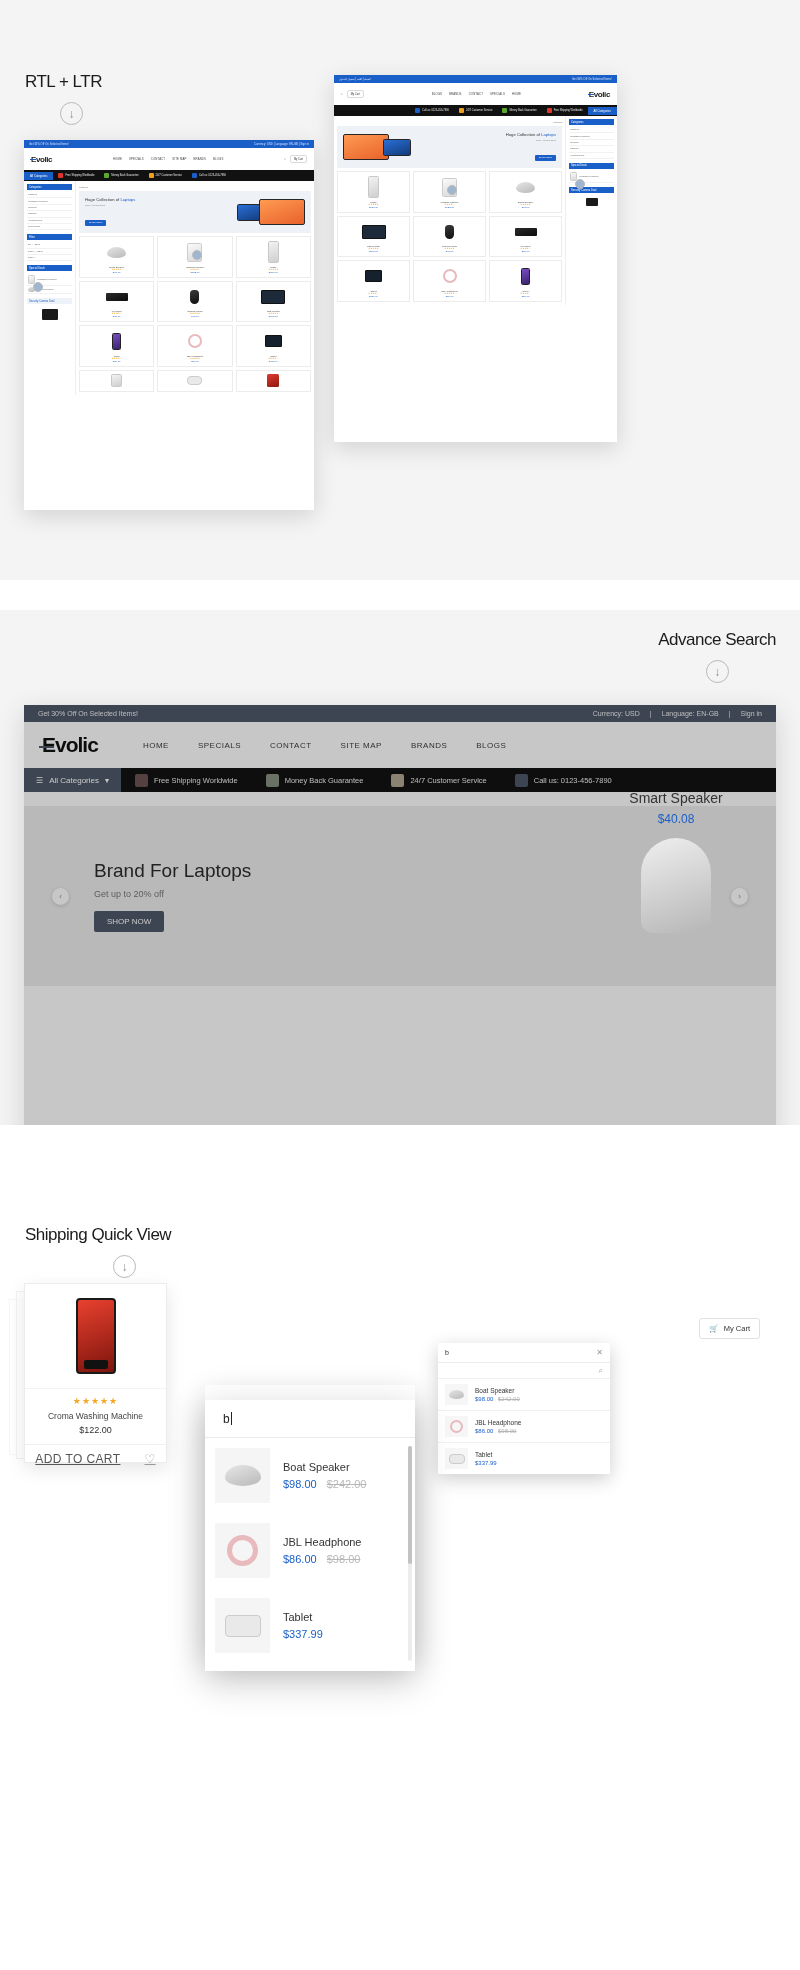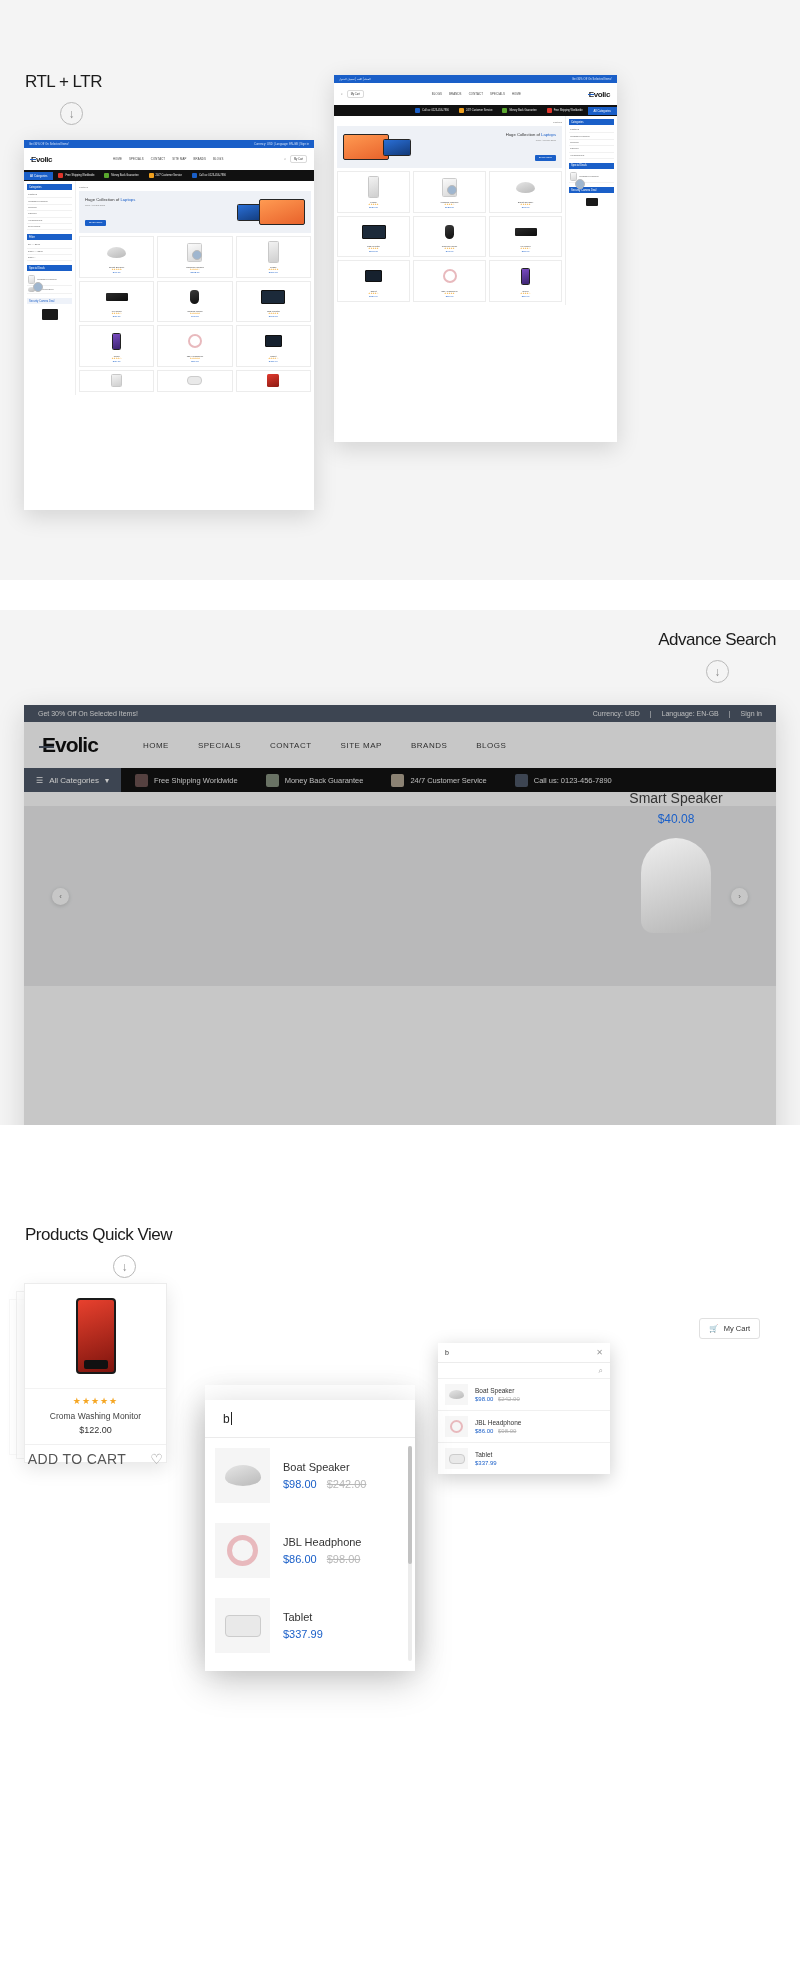--- a/index.html
+++ b/index.html
@@ -162,21 +162,21 @@
             border-bottom:1px solid #f3f3f3; }
   .qv-phone { width:40px; height:76px; border-radius:4px; border:2px solid #1a1a1a;
               background:linear-gradient(160deg,#e8412e,#7d140d); position:relative; }
   .qv-phone::after { content:""; position:absolute; left:6px; bottom:3px; right:6px; height:9px;
                      background:#111; border-radius:2px; }
   .qv-stars { text-align:center; color:#f5a623; font-size:9px; margin-top:7px; letter-spacing:1px; }
   .qv-name { text-align:center; font-size:8.5px; color:#444; margin-top:5px; }
   .qv-price { text-align:center; font-size:9px; color:#333; margin-top:4px; }
   .qv-cart { margin-top:9px; border-top:1px solid #f0f0f0; height:28px; display:flex;
              align-items:center; justify-content:center; gap:24px; }
-  .qv-cart span { font-size:14px; color:#555; letter-spacing:.4px; }
+  .qv-cart span { font-size:12px; color:#555; letter-spacing:.4px;text-decoration:underline; }
 </style>
 </head>
 <body>
 
 <div class="section sec-rtl">
 
   <div style="position:absolute;left:25px;top:72px;">
     <h2 class="big">RTL + LTR</h2>
     <div class="dl-arrow" style="margin:10px 0 0 35px;">↓</div>
   </div>
@@ -551,20 +551,25 @@
         <span>24/7 Customer Service</span>
       </div>
       <div class="as-feat">
         <span class="fsq" style="background:#1a5fc8"></span>
         <span>Call us: 0123-456-7890</span>
       </div>
     </div>
     <div style="height:14px;background:#fff"></div>
     <div class="as-hero">
       <div class="as-arrow" style="left:28px">‹</div>
+      <div style="padding-left:26px">
+        <h3>Brand For Laptops</h3>
+        <p>Get up to 20% off</p>
+        <span class="as-shop">SHOP NOW</span>
+      </div>
       <div class="as-arrow" style="right:28px">›</div>
     </div>
   </div>
 
   <div style="position:absolute;right:24px;top:180px;width:200px;height:260px;z-index:3;text-align:center;">
     <div style="font-size:14px;color:#333">Smart Speaker</div>
     <div style="font-size:12px;color:#1a5fc8;margin-top:6px">$40.08</div>
     <div style="margin-top:12px;display:flex;justify-content:center">
       <div style="width:70px;height:95px;border-radius:40px 40px 14px 14px;background:linear-gradient(160deg,#efefef,#b6b6b6);"></div>
     </div>
@@ -667,33 +672,33 @@
         <i></i>
       </div>
   </div>
 </div>
 
 <div class="section sec-gapw" style="height:55px"></div>
 
 <div class="section sec-qv">
 
   <div style="position:absolute;left:25px;top:45px;">
-    <h2 class="big">Products Quick View</h2>
+    <h2 class="big">Shipping Quick View</h2>
     <div class="dl-arrow" style="margin:10px 0 0 88px;">↓</div>
   </div>
 
   <div class="qv-card3" style="top:119px"></div>
   <div class="qv-card2" style="top:111px"></div>
 
   <div class="qv-card" style="top:103px">
     <div class="qv-img">
       <div class="qv-phone"></div>
     </div>
     <div class="qv-stars">★★★★★</div>
-    <div class="qv-name">Croma Washing Monitor</div>
+    <div class="qv-name">Croma Washing Machine</div>
     <div class="qv-price">$122.00</div>
     <div class="qv-cart">
       <span>ADD TO CART</span>
       <span style="color:#999">♡</span>
     </div>
   </div>
 
 </div>
 
 </body></html>

